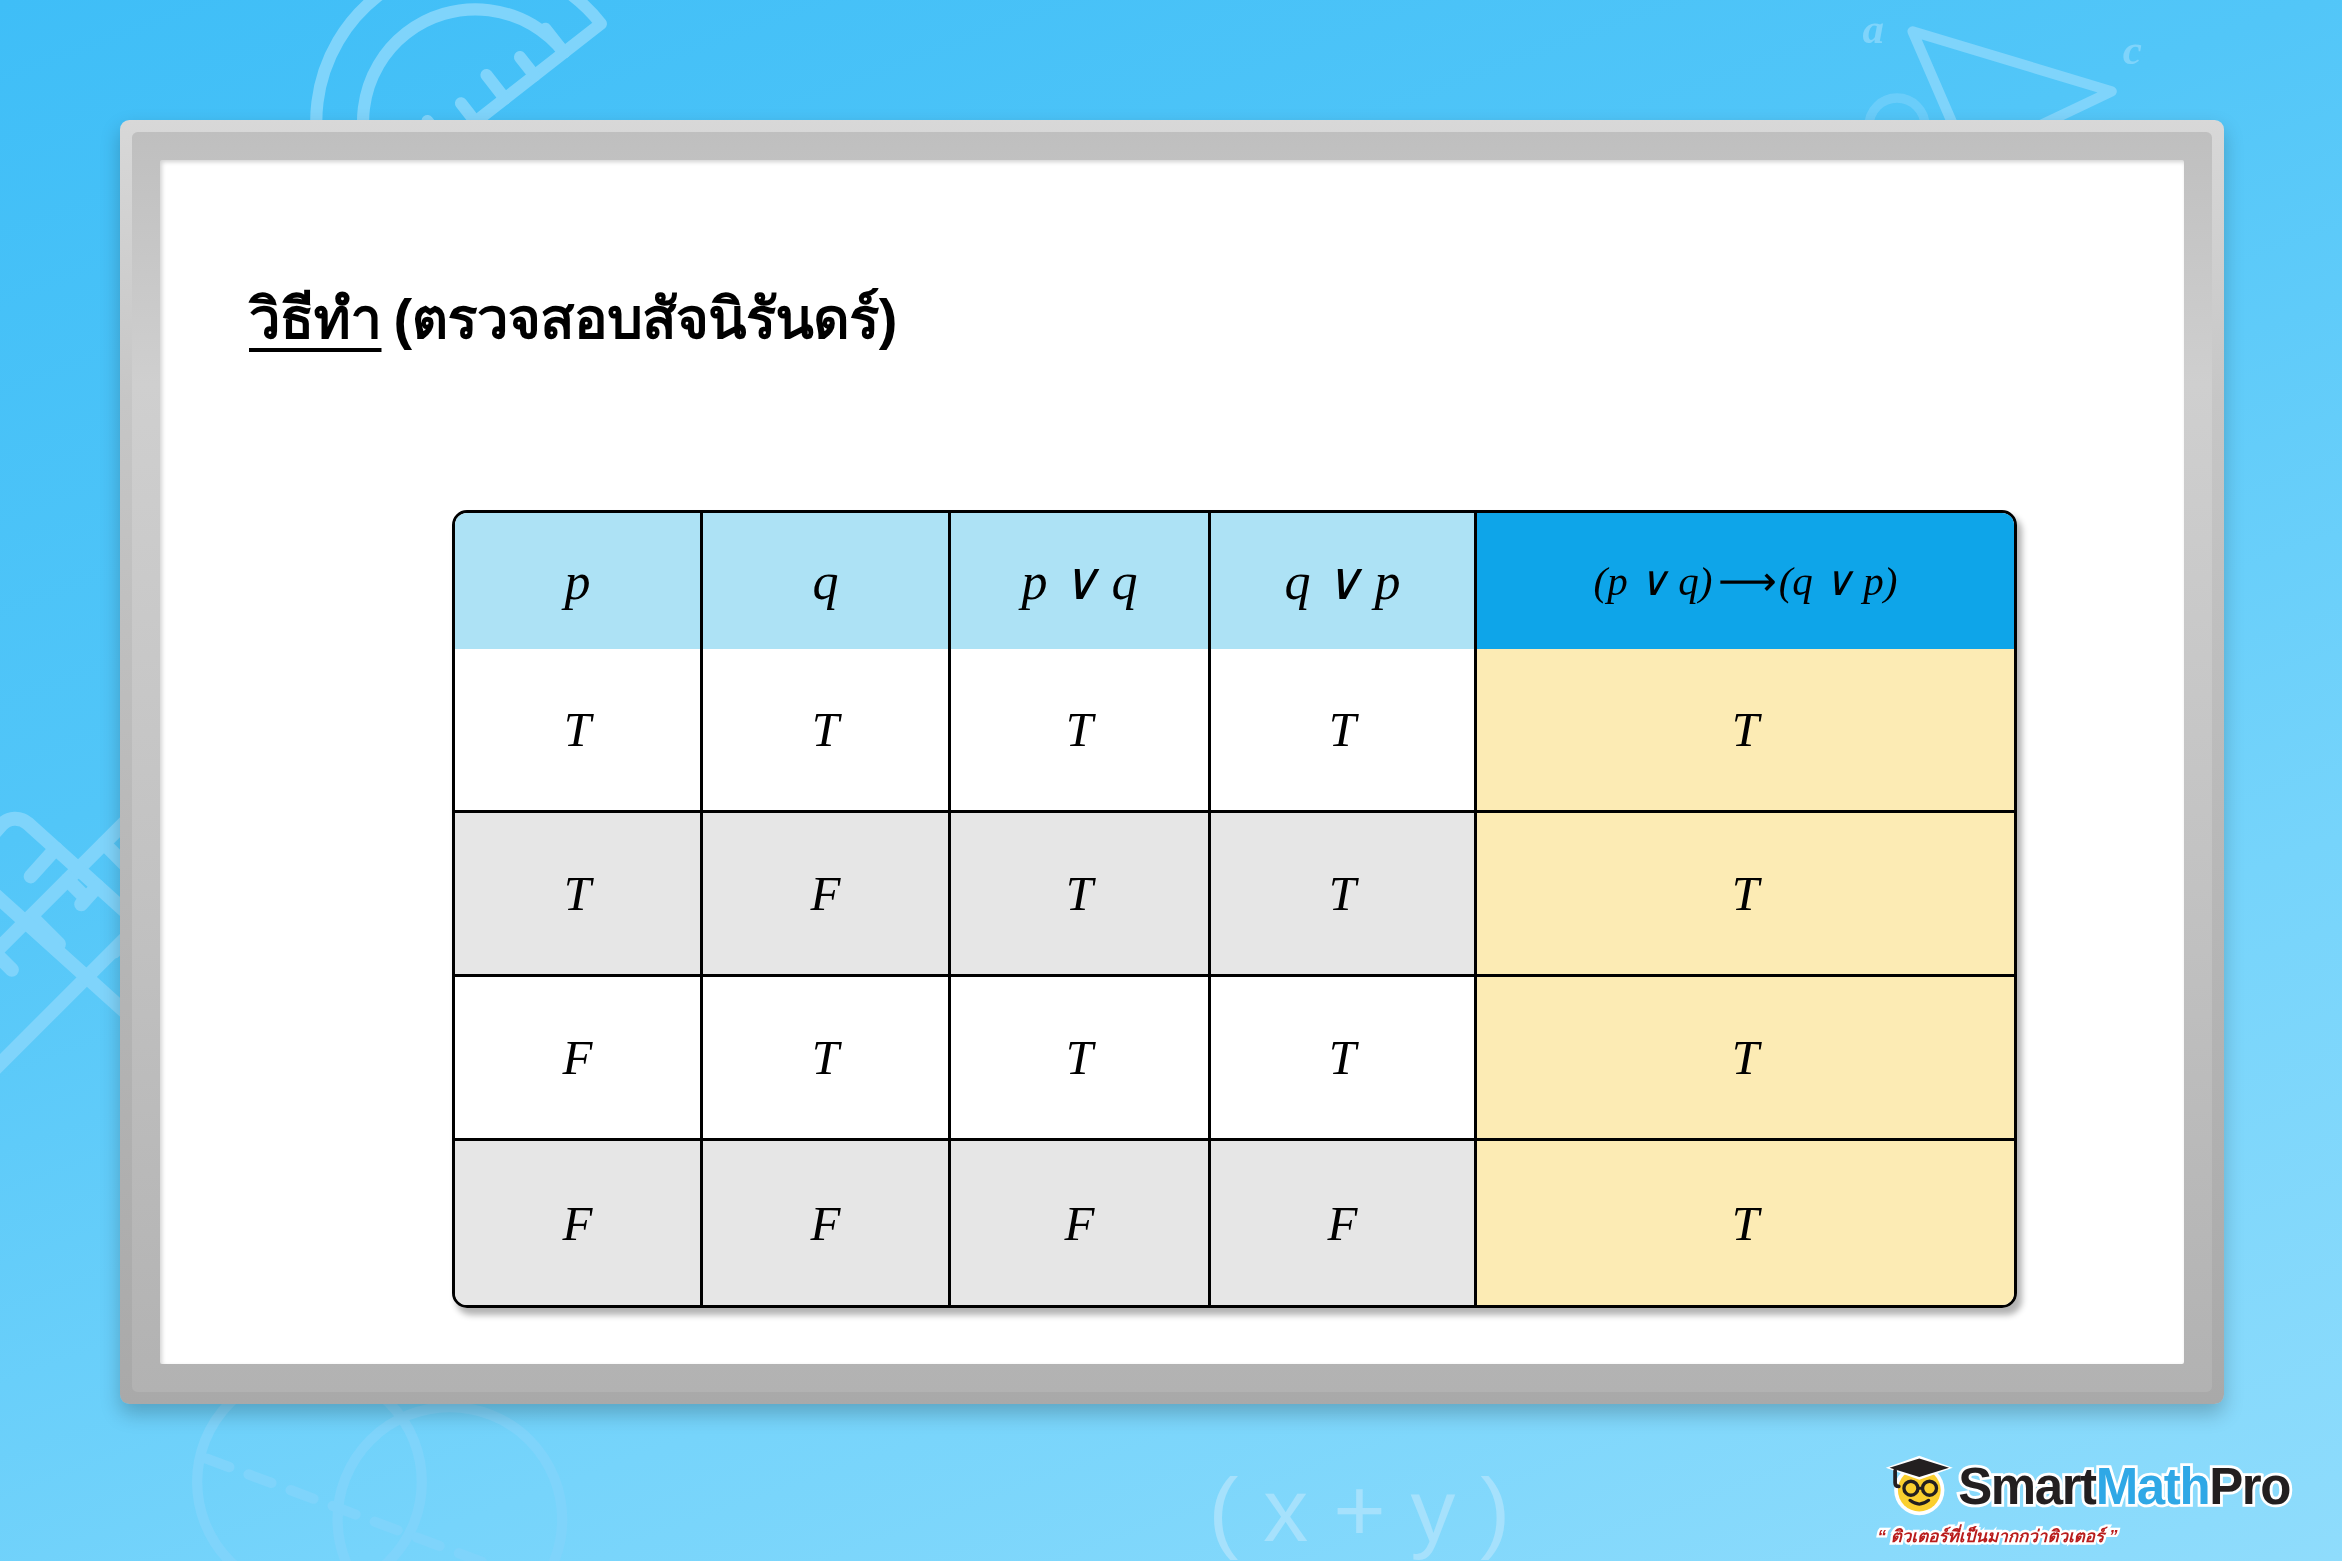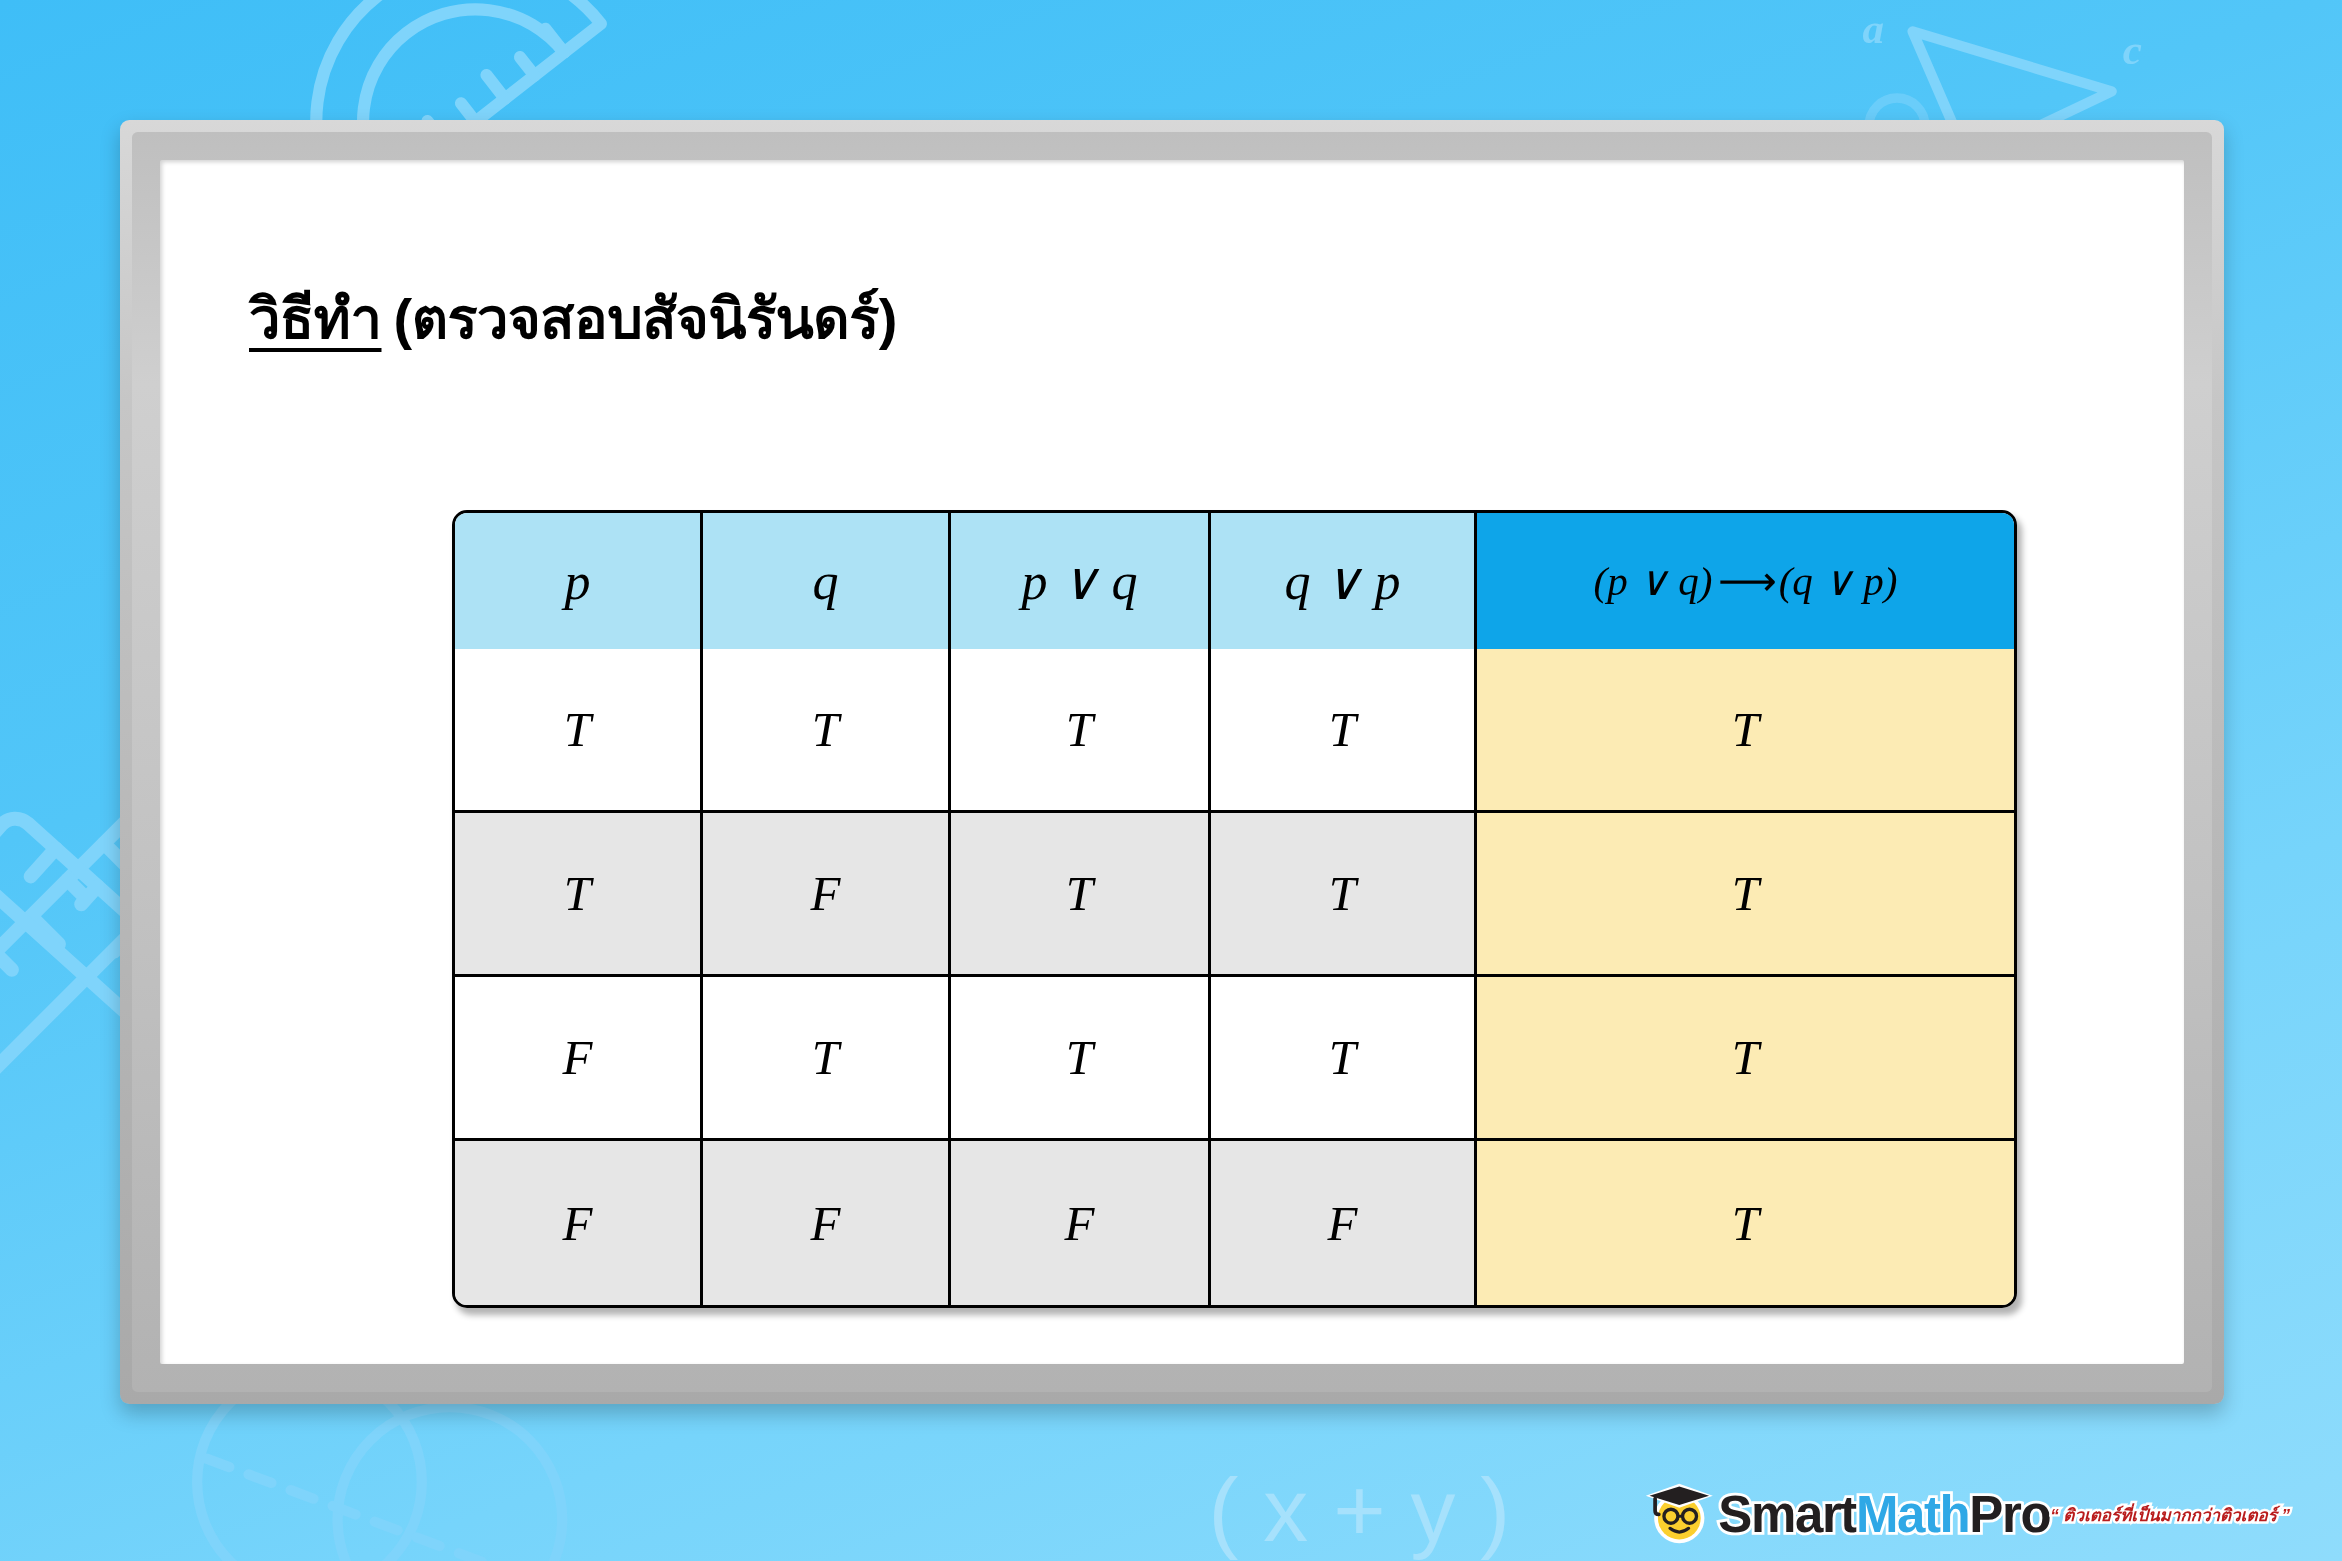--- a/index.html
+++ b/index.html
@@ -161,22 +161,21 @@
     margin: 0 5.6px;
     letter-spacing: -3.7px;
   }
 
   
   .logo {
     position: absolute;
     right: 52px;
     bottom: 13px;
     display: flex;
-    flex-direction: row;
-    align-items: center;
+    flex-direction: column;
   }
   .logo-main {
     display: flex;
     align-items: center;
   }
   .logo-face { margin-right: 3.7px; }
   .logo-words {
     font-family: "Liberation Sans", sans-serif;
     font-weight: bold;
     font-size: 51px;

